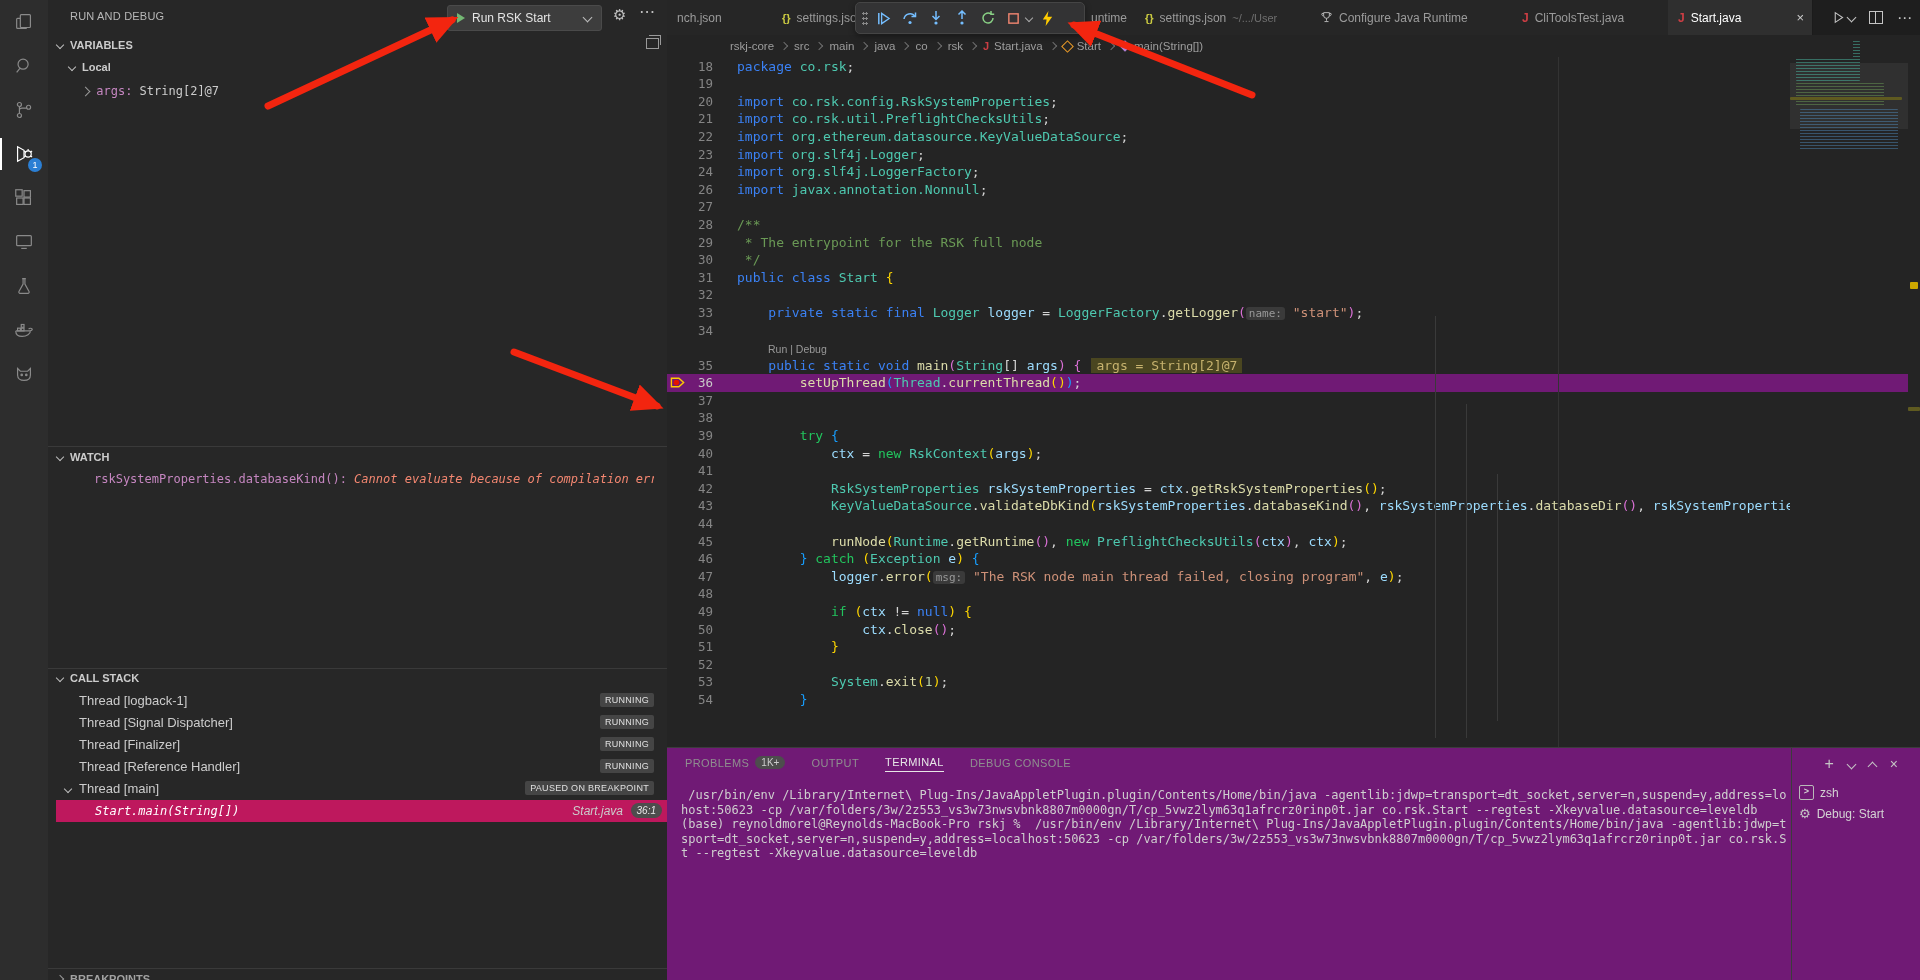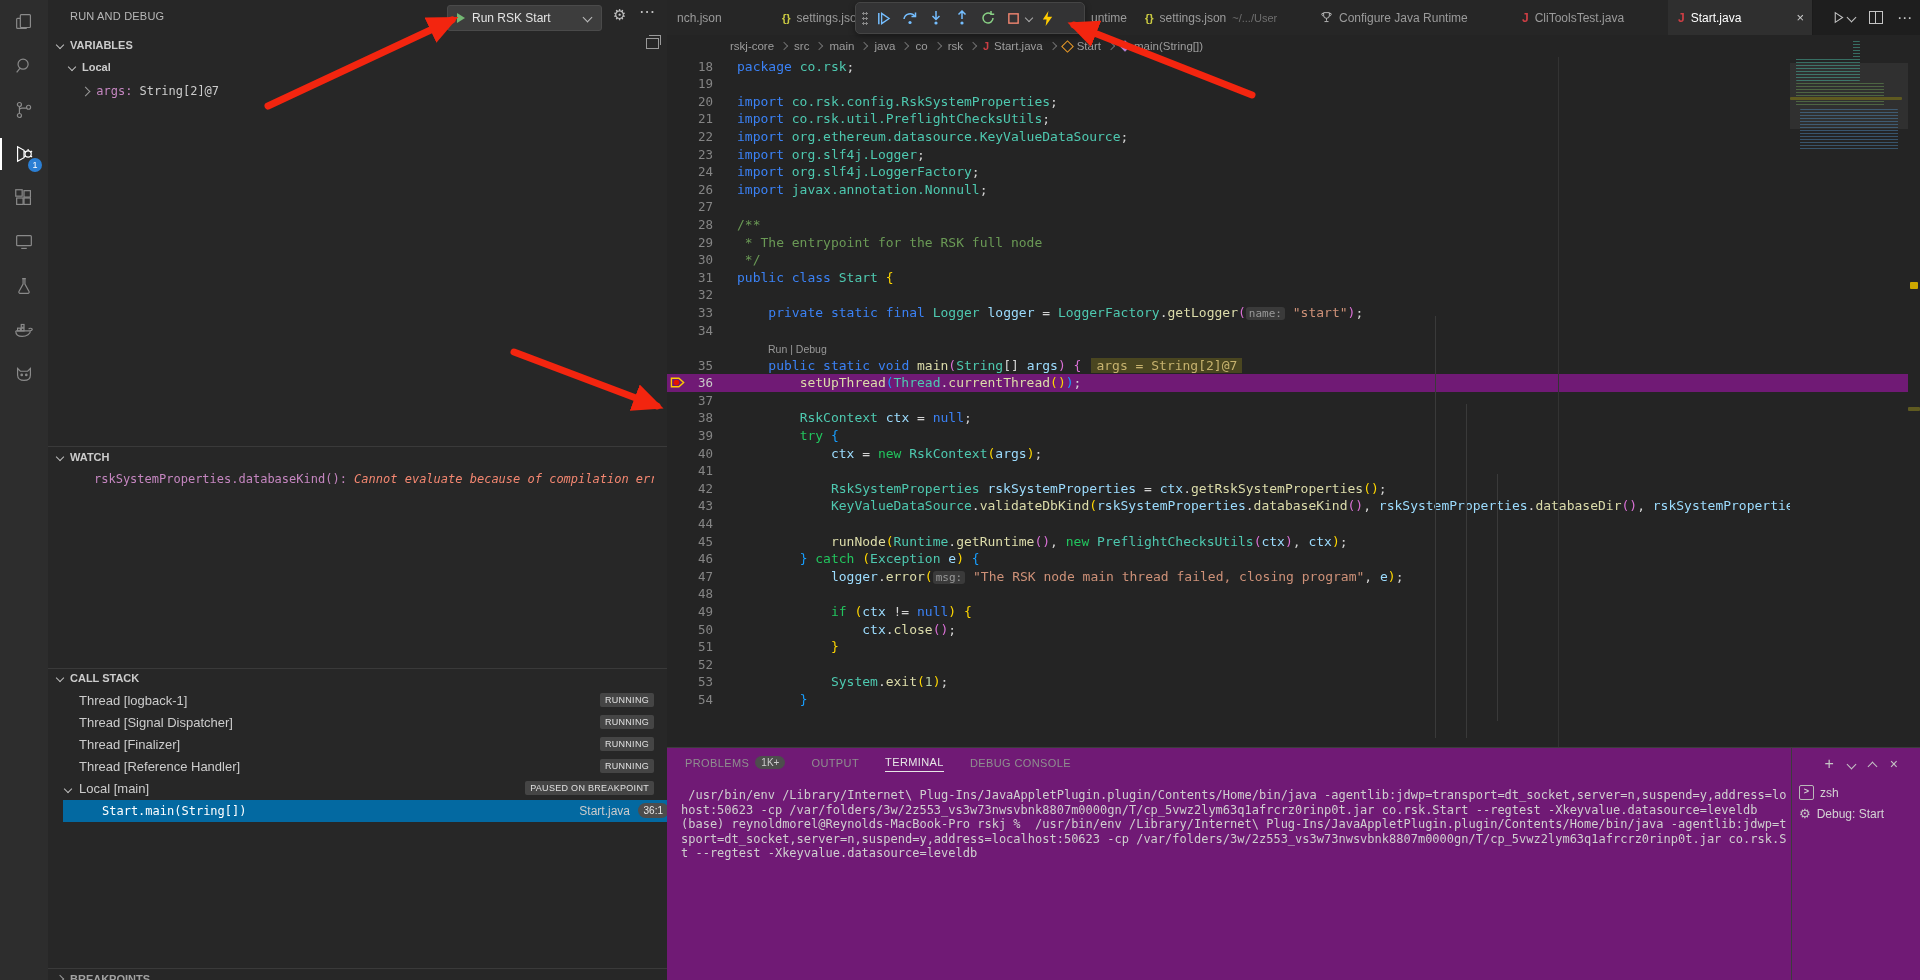--- a/index.html
+++ b/index.html
@@ -40,21 +40,21 @@
   .var-row{position:absolute;font-size:12px;}
   .var-name{color:#c586c0;}
   .var-val{color:#cccccc;}
   .watch-expr{color:#c586c0;}
   .watch-err{color:#f48771;font-style:italic;}
 
   .thread-row{position:absolute;left:0;width:100%;height:22px;font-size:13px;color:#cccccc;}
   .thread-row .tlbl{position:absolute;left:31px;top:3px;}
   .thread-row .tchev{position:absolute;left:17px;top:8px;width:5px;height:5px;}
   .tbadge{position:absolute;right:13px;top:3px;background:#454545;color:#e0e0e0;font-size:9px;padding:2px 5px;border-radius:2px;letter-spacing:.3px;}
-  .frame-row{position:absolute;left:15px;width:100%;height:22px;background:#0369a1;color:#ffffff;font-size:12px;}
+  .frame-row{position:absolute;left:8px;width:100%;height:22px;background:#be185d;color:#ffffff;font-size:12px;font-style:italic;}
   .frame-row .flbl{position:absolute;left:39px;top:4px;font-family:"DejaVu Sans Mono",monospace;font-size:12px;}
   .frame-file{position:absolute;right:52px;top:4px;color:#cccccc;}
   .frame-pos{position:absolute;right:13px;top:3px;background:#4d4d4d;border-radius:8px;font-size:10px;padding:2px 6px;color:#e8e8e8;}
 
   
   .editor{left:667px;top:0;width:1253px;height:747px;background:#242424;overflow:hidden;}
   .tabbar{position:absolute;left:0;top:0;width:100%;height:35px;background:#1e1e1e;}
   .tab{position:absolute;top:0;height:35px;background:#262626;border-right:1px solid #1b1b1b;color:#9b9b9b;font-size:12px;
        display:flex;align-items:center;padding:0;overflow:hidden;white-space:nowrap;}
   .tab .pad{padding-left:10px;display:flex;align-items:center;gap:6px;width:100%;}
@@ -245,21 +245,21 @@
       <div class="thread-row" style="top: 734px; text-align: right;">
         <span class="tlbl">Thread [Finalizer]</span>
         <span class="tbadge">RUNNING</span>
       </div>
       <div class="thread-row" style="top: 756px;">
         <span class="tlbl">Thread [Reference Handler]</span>
         <span class="tbadge">RUNNING</span>
       </div>
       <div class="thread-row" style="top: 778px;">
         <span class="chev tchev"></span>
-        <span class="tlbl">Local [main]</span>
+        <span class="tlbl">Thread [main]</span>
         <span class="tbadge">PAUSED ON BREAKPOINT</span>
       </div>
     </div>
   <div class="frame-row" style="top:800px;">
     <span class="flbl">Start.main(String[])</span>
     <span class="frame-file">Start.java</span>
     <span class="frame-pos">36:1</span>
   </div>
 
   <div class="sec-div" style="top:968px;"></div>
@@ -480,21 +480,20 @@
             <circle cx="6.8" cy="8" r="3" fill="#e51400"></circle>
           </svg></span>
         <span class="code"><span class="txt">        </span><span class="fn">setUpThread</span><span class="b3">(</span><span class="typ">Thread</span><span class="txt">.</span><span class="fn">currentThread</span><span class="b1">()</span><span class="b3">)</span><span class="txt">;</span></span>
       </div>
       <div class="crow">
         <span class="ln">37</span>
         <span class="code"></span>
       </div>
       <div class="crow">
         <span class="ln">38</span>
-        <span class="code"><span class="txt">        </span><span class="typ">RskContext</span><span class="txt"> </span><span class="var">ctx</span><span class="txt"> = </span><span class="kw">null</span><span class="txt">;</span></span>
       </div>
       <div class="crow">
         <span class="ln">39</span>
         <span class="code"><span class="txt">        </span><span class="ctl">try</span><span class="txt"> </span><span class="b3">{</span></span>
       </div>
       <div class="crow">
         <span class="ln">40</span>
         <span class="code"><span class="txt">            </span><span class="var">ctx</span><span class="txt"> = </span><span class="ctl">new</span><span class="txt"> </span><span class="typ">RskContext</span><span class="b1">(</span><span class="var">args</span><span class="b1">)</span><span class="txt">;</span></span>
       </div>
       <div class="crow">

